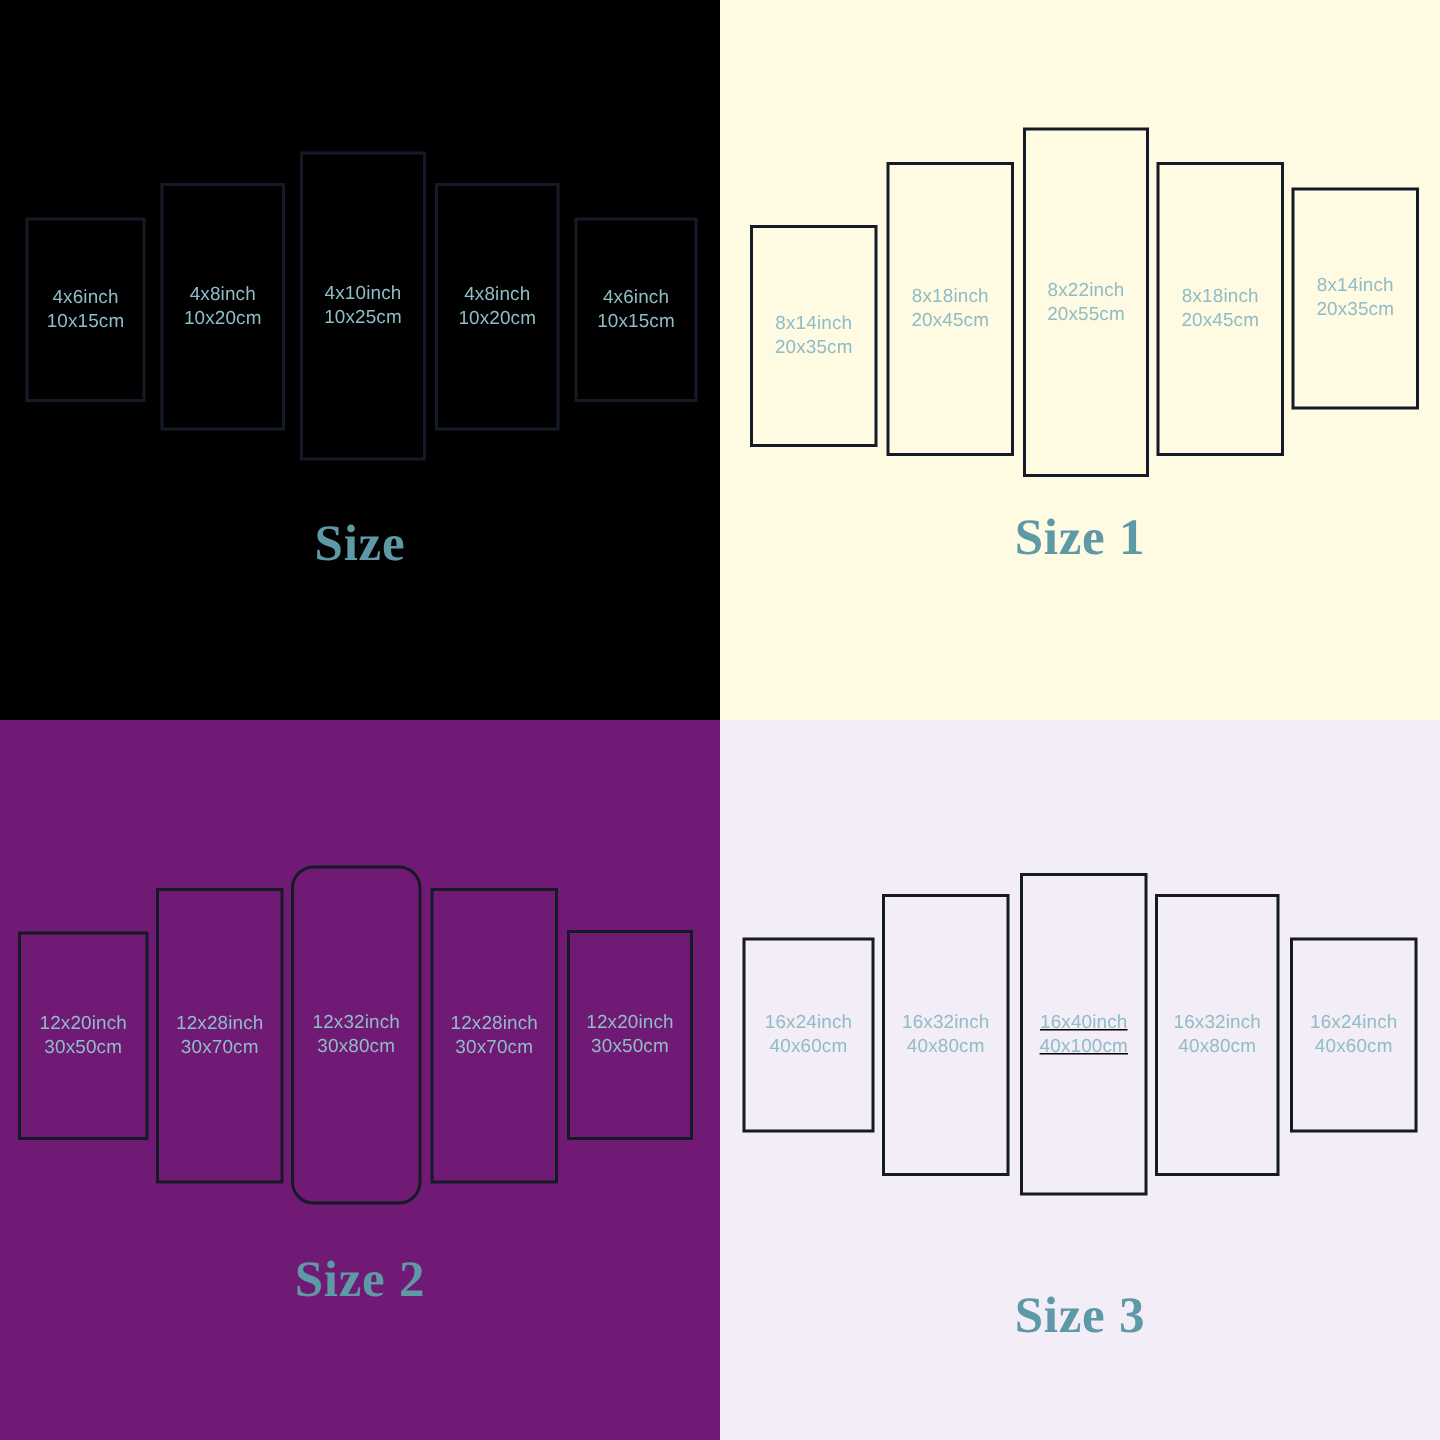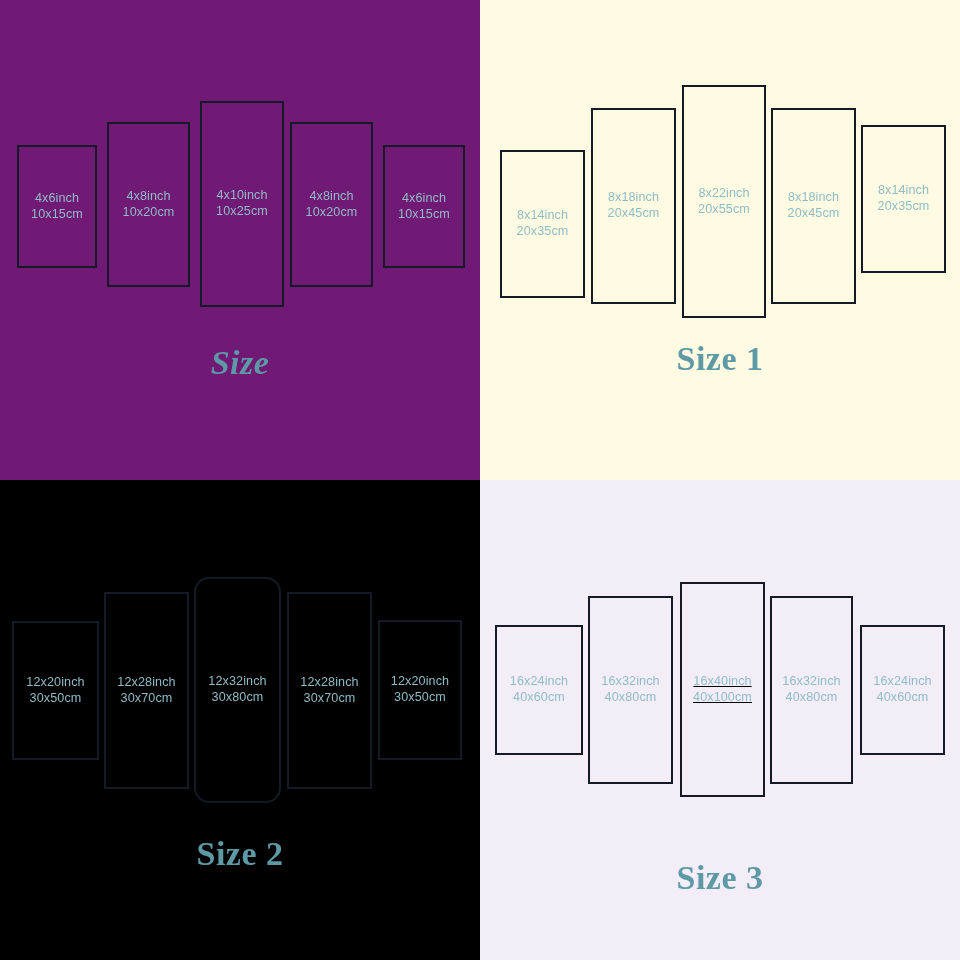--- a/index.html
+++ b/index.html
@@ -64,21 +64,21 @@
     font-weight: bold;
     font-size: 34px;
     color: #5e99a6;
     letter-spacing: 0.5px;
   }
 </style>
 </head>
 <body>
 
 <div id="chart">
-    <div class="quadrant" style="left: 0px; top: 0px; background: #701a75;">
+    <div class="quadrant" style="left: 0px; top: 0px; background: #000000;">
       <div class="panels">
         <div class="panel" style="left: 17px; top: 145px; width: 80px; height: 123px; border-color: rgb(20, 27, 38); z-index: 8;">
           <div class="panel-label" style="color: rgb(143, 188, 198);">
             <span class="ln1">4x6inch</span>
             <span class="ln2">10x15cm</span>
           </div>
         </div>
         <div class="panel" style="left: 107px; top: 122px; width: 83px; height: 165px; border-color: rgb(20, 27, 38); z-index: 9;">
           <div class="panel-label" style="color: rgb(143, 188, 198);">
             <span class="ln1">4x8inch</span>
@@ -97,21 +97,21 @@
             <span class="ln2">10x20cm</span>
           </div>
         </div>
         <div class="panel" style="left: 383px; top: 145px; width: 82px; height: 123px; border-color: rgb(20, 27, 38); z-index: 8;">
           <div class="panel-label" style="color: rgb(143, 188, 198);">
             <span class="ln1">4x6inch</span>
             <span class="ln2">10x15cm</span>
           </div>
         </div>
       </div>
-      <div class="size-title" style="top: 344px; color: rgb(94, 153, 166); font-style: italic;">Size</div>
+      <div class="size-title" style="top: 344px; color: rgb(94, 153, 166);">Size</div>
     </div>
     <div class="quadrant" style="left: 480px; top: 0px; background: rgb(254, 251, 226);">
       <div class="panels">
         <div class="panel" style="left: 20px; top: 150px; width: 85px; height: 148px; border-color: rgb(20, 27, 38); z-index: 8;">
           <div class="panel-label" style="color: rgb(143, 188, 198);">
             <span class="ln1">8x14inch</span>
             <span class="ln2">20x35cm</span>
           </div>
         </div>
         <div class="panel" style="left: 111px; top: 108px; width: 85px; height: 196px; border-color: rgb(20, 27, 38); z-index: 9;">
@@ -134,21 +134,21 @@
         </div>
         <div class="panel" style="left: 381px; top: 125px; width: 85px; height: 148px; border-color: rgb(20, 27, 38); z-index: 8;">
           <div class="panel-label" style="color: rgb(143, 188, 198);">
             <span class="ln1">8x14inch</span>
             <span class="ln2">20x35cm</span>
           </div>
         </div>
       </div>
       <div class="size-title" style="top: 340px; color: rgb(94, 153, 166);">Size 1</div>
     </div>
-    <div class="quadrant" style="left: 0px; top: 480px; background: #000000;">
+    <div class="quadrant" style="left: 0px; top: 480px; background: #701a75;">
       <div class="panels">
         <div class="panel" style="left: 12px; top: 141px; width: 87px; height: 139px; border-color: rgb(20, 27, 38); z-index: 8;">
           <div class="panel-label" style="color: rgb(143, 188, 198);">
             <span class="ln1">12x20inch</span>
             <span class="ln2">30x50cm</span>
           </div>
         </div>
         <div class="panel" style="left: 104px; top: 112px; width: 85px; height: 197px; border-color: rgb(20, 27, 38); z-index: 9;">
           <div class="panel-label" style="color: rgb(143, 188, 198);">
             <span class="ln1">12x28inch</span>

